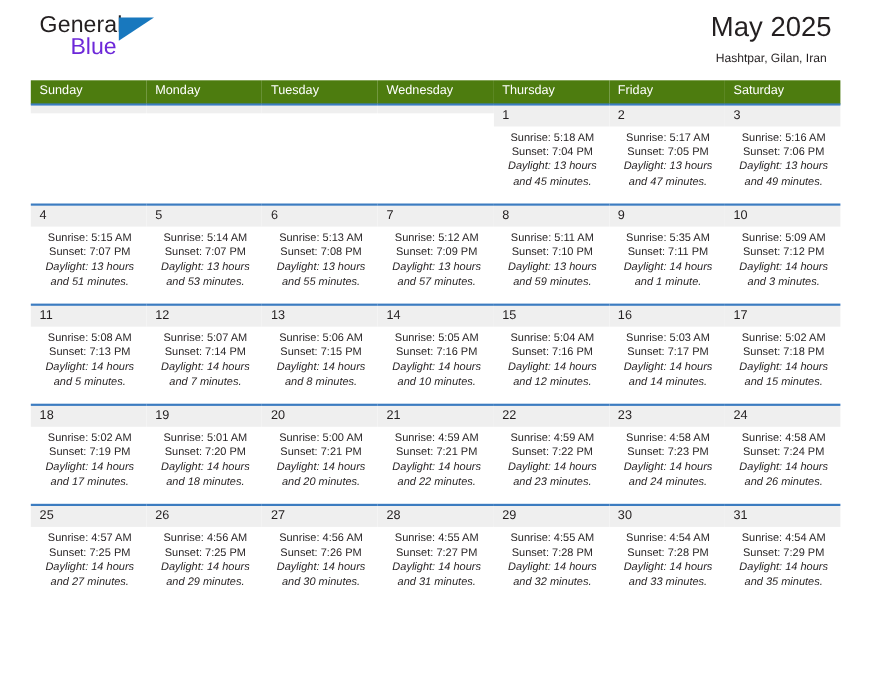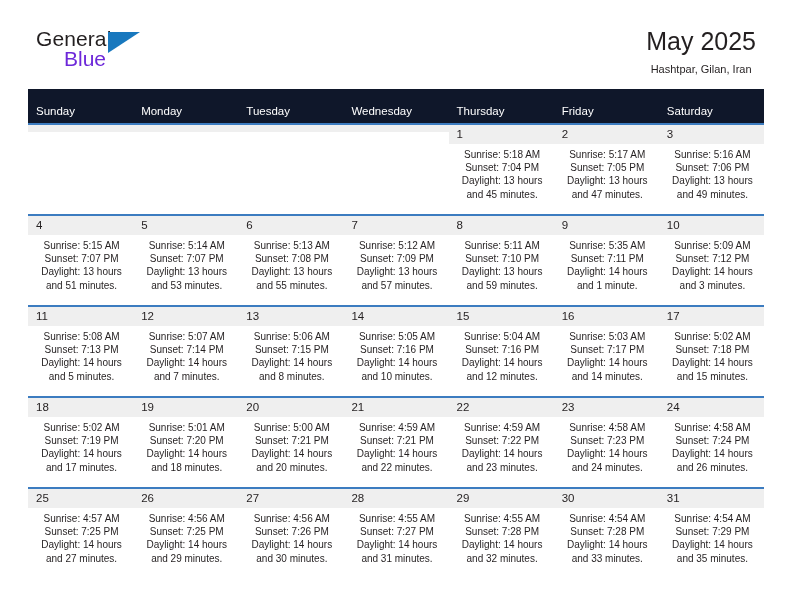--- a/index.html
+++ b/index.html
@@ -13,21 +13,20 @@
     font-family: "Liberation Sans", sans-serif;
     color: #231f20;
     overflow: hidden;
   }
   .page {
     position: relative;
     width: 792px;
     height: 440px;
     box-sizing: border-box;
     padding: 0 28px;
-    margin-top: 16px;
   }
 
   
   .topbar {
     position: relative;
     height: 73px;
   }
   .logo {
     position: absolute;
     left: 8px;
@@ -81,26 +80,26 @@
     white-space: nowrap;
   }
 
   
   table.cal {
     width: 736px;
     border-collapse: collapse;
     table-layout: fixed;
   }
   table.cal th {
-    background: #0f172a;
+    background: #4d7c0f;
     color: #ffffff;
     font-size: 11.5px;
     font-weight: normal;
     text-align: left;
-    padding: 16px 0 6px 8px;
+    padding: 3px 0 6px 8px;
     height: 12px;
     border: none;
   }
   table.cal td {
     vertical-align: top;
     padding: 0;
     border: none;
     border-top: 2px solid #3c7cc0;
     height: 89px;
     background: #ffffff;
@@ -119,21 +118,21 @@
     color: transparent;
   }
   .info {
     padding: 4px 6px 0 8px;
     font-size: 10px;
     line-height: 13.2px;
     color: #231f20;
     text-align: center;
   }
   .info div { white-space: nowrap; }
-  .info .dl { white-space: normal; }
+  .info .dl { white-space: normal; font-style: italic; }
 </style>
 </head>
 <body>
 
 <div class="page">
 
   <div class="topbar">
     <div class="logo">
       <span class="logo-general">General</span>
       <span class="logo-tri"></span>

